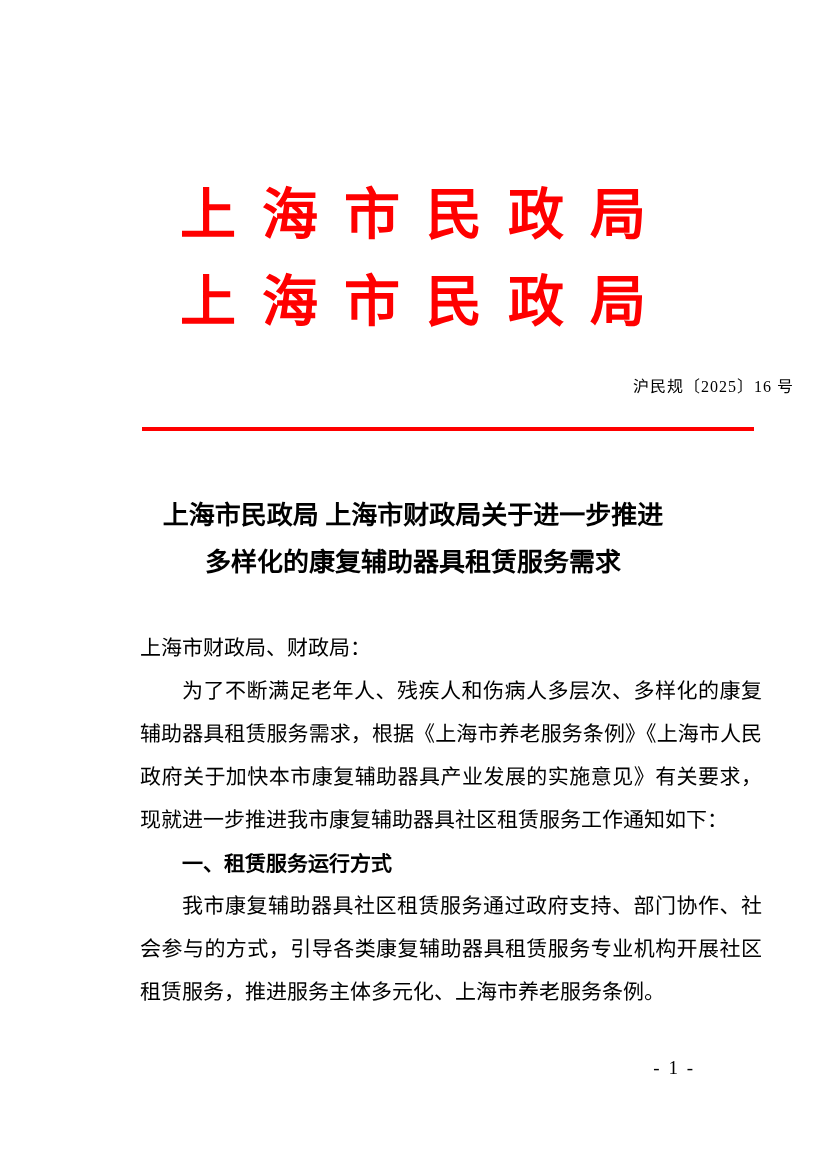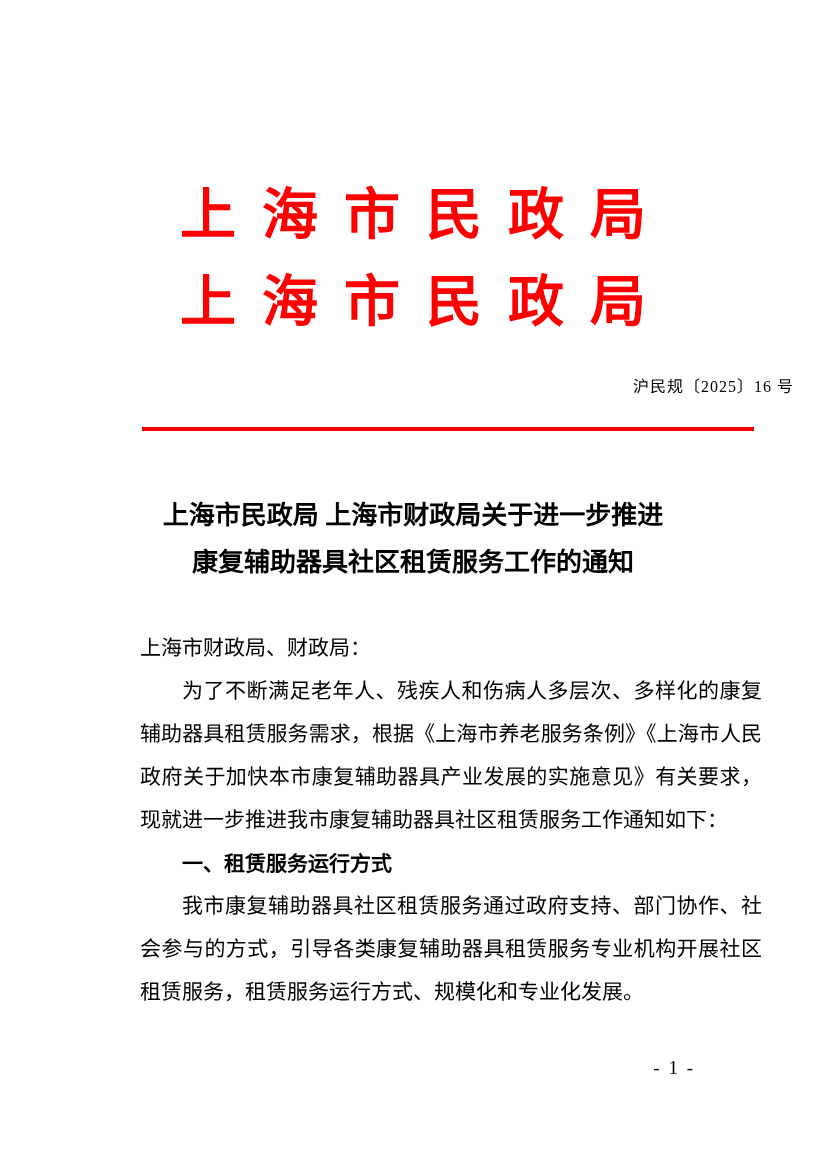--- a/index.html
+++ b/index.html
@@ -113,25 +113,25 @@
     <div class="agency-line">上海市民政局</div>
     <div class="agency-line">上海市民政局</div>
   </div>
 
   <div class="doc-number">沪民规〔2025〕16 号</div>
 
   <div class="red-line"></div>
 
   <div class="doc-title">
     <div>上海市民政局 上海市财政局关于进一步推进</div>
-    <div>康复辅助器具社区租赁服务工作的通知</div>
+    <div>多样化的康复辅助器具租赁服务需求</div>
   </div>
 
   <div class="body-text">
     <p>上海市财政局、财政局：</p>
     <p class="indent">为了不断满足老年人、残疾人和伤病人多层次、多样化的康复辅助器具租赁服务需求，根据《上海市养老服务条例》《上海市人民政府关于加快本市康复辅助器具产业发展的实施意见》有关要求，现就进一步推进我市康复辅助器具社区租赁服务工作通知如下：</p>
     <p class="section-heading">一、租赁服务运行方式</p>
-    <p class="indent">我市康复辅助器具社区租赁服务通过政府支持、部门协作、社会参与的方式，引导各类康复辅助器具租赁服务专业机构开展社区租赁服务，租赁服务运行方式、规模化和专业化发展。</p>
+    <p class="indent">我市康复辅助器具社区租赁服务通过政府支持、部门协作、社会参与的方式，引导各类康复辅助器具租赁服务专业机构开展社区租赁服务，推进服务主体多元化、上海市养老服务条例。</p>
   </div>
 
   <div class="page-number">- 1 -</div>
 
 </div>
 
 </body></html>

